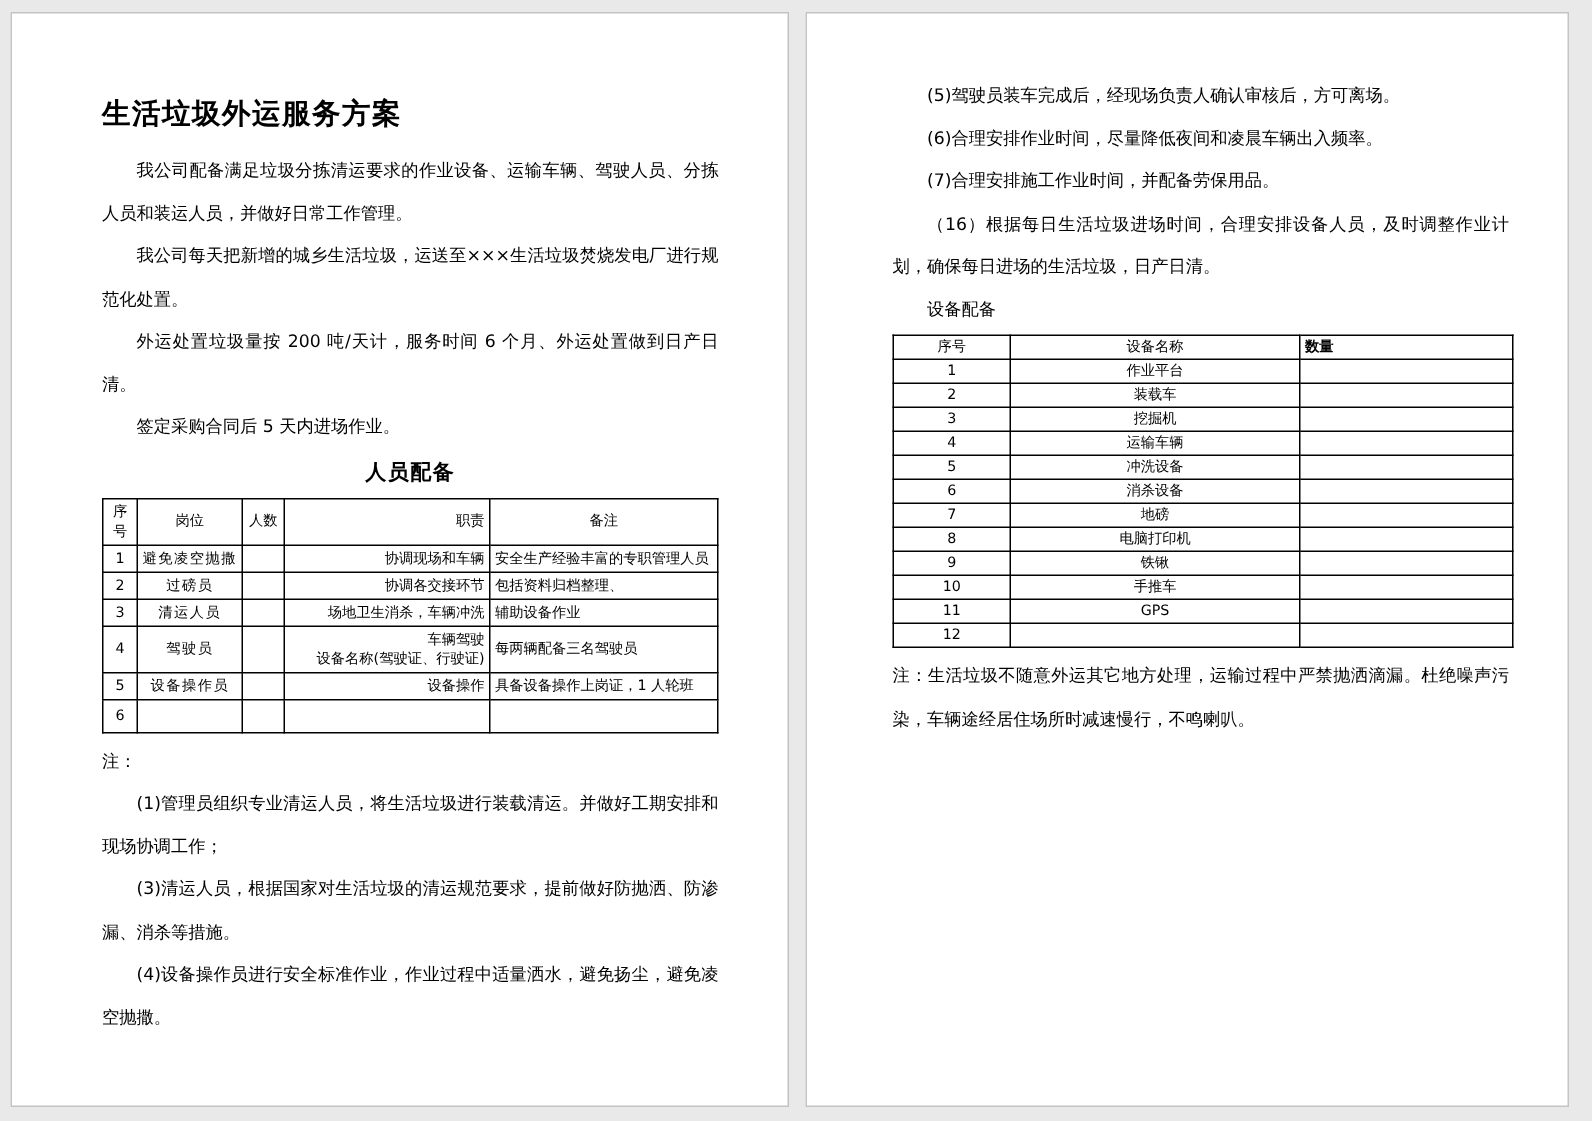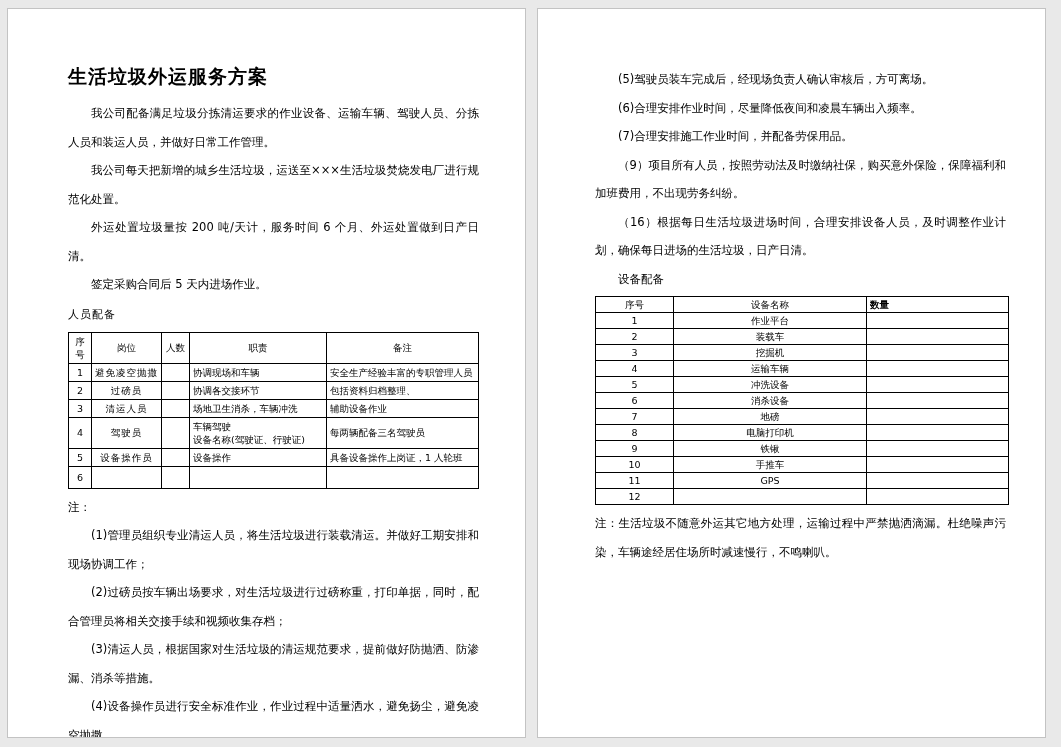--- a/index.html
+++ b/index.html
@@ -34,23 +34,23 @@
     line-height:26px;
   }
   .body-p {
     font-size:11.5px;
     line-height:28.5px;
     text-align:justify;
     text-indent:2em;
   }
   .no-indent { text-indent:0; }
   .section-heading {
-    text-align:left;
-    font-size:11px;
-    font-weight:normal;
+    text-align:center;
+    font-size:14px;
+    font-weight:bold;
     letter-spacing:1px;
     line-height:22px;
     margin:5px 0 6px 0;
   }
 
   table { border-collapse:collapse; table-layout:fixed; }
   th, td {
     border:1px solid #000;
     font-weight:normal;
     font-size:9.5px;
@@ -62,25 +62,25 @@
   .center { text-align:center; }
   .left   { text-align:left; }
   .preline { white-space:pre-line; }
 
   .ptable { width:410px; }
   .ptable th { height:21px; text-align:center; }
   .ptable td { height:17px; }
   .ptable .c0 { width:23px; }
   .ptable .c1 { width:70px; }
   .ptable .c2 { width:28px;margin-top:41px; }
-  .ptable .c3 { width:137px; }
+  .ptable .c3 { width:137px;text-align:right; }
   .ptable .c4 { width:152px; }
   .ptable td.c1 { letter-spacing:1px; }
 
-  .p2-top { padding-top:56px; }
+  .p2-top { padding-top:40px; }
   .etable { width:413px; margin-top:3px; }
   .etable th, .etable td { height:14px; padding:1px 3px; }
   .etable .c0 { width:78px; }
   .etable .c1 { width:193px; }
   .etable .c2 { width:142px; }
   .etable th.qty { font-weight:bold; text-align:left; }
 
   .note-block { margin-top:4px; }
 </style>
 </head>
@@ -149,35 +149,33 @@
         <td class="c2 center"></td>
         <td class="c3 left"></td>
         <td class="c4 left"></td>
       </tr>
     </tbody>
       </table>
 
     <div class="note-block">
       <p class="body-p no-indent">注：</p>
       <p class="body-p">(1)管理员组织专业清运人员，将生活垃圾进行装载清运。并做好工期安排和现场协调工作；</p>
-      <p class="body-p">(2)过磅员按车辆出场要求，对生活垃圾进行过磅称重，打印单据，同时，配合管理员将相关交接手续和视频收集存档；</p>
       <p class="body-p">(3)清运人员，根据国家对生活垃圾的清运规范要求，提前做好防抛洒、防渗漏、消杀等措施。</p>
       <p class="body-p">(4)设备操作员进行安全标准作业，作业过程中适量洒水，避免扬尘，避免凌空抛撒。</p>
     </div>
 
   </div>
 </div>
 
 <div class="page" id="page2">
   <div class="p2-content p2-top">
 
     <p class="body-p">(5)驾驶员装车完成后，经现场负责人确认审核后，方可离场。</p>
     <p class="body-p">(6)合理安排作业时间，尽量降低夜间和凌晨车辆出入频率。</p>
     <p class="body-p">(7)合理安排施工作业时间，并配备劳保用品。</p>
-    <p class="body-p">（9）项目所有人员，按照劳动法及时缴纳社保，购买意外保险，保障福利和加班费用，不出现劳务纠纷。</p>
     <p class="body-p">（16）根据每日生活垃圾进场时间，合理安排设备人员，及时调整作业计划，确保每日进场的生活垃圾，日产日清。</p>
 
     <p class="body-p">设备配备</p>
 
     <table class="etable">
       <tbody>
           <tr>
         <th class="c0 center">序号</th>
         <th class="c1 center">设备名称</th>
         <th class="c2 qty">数量</th>

